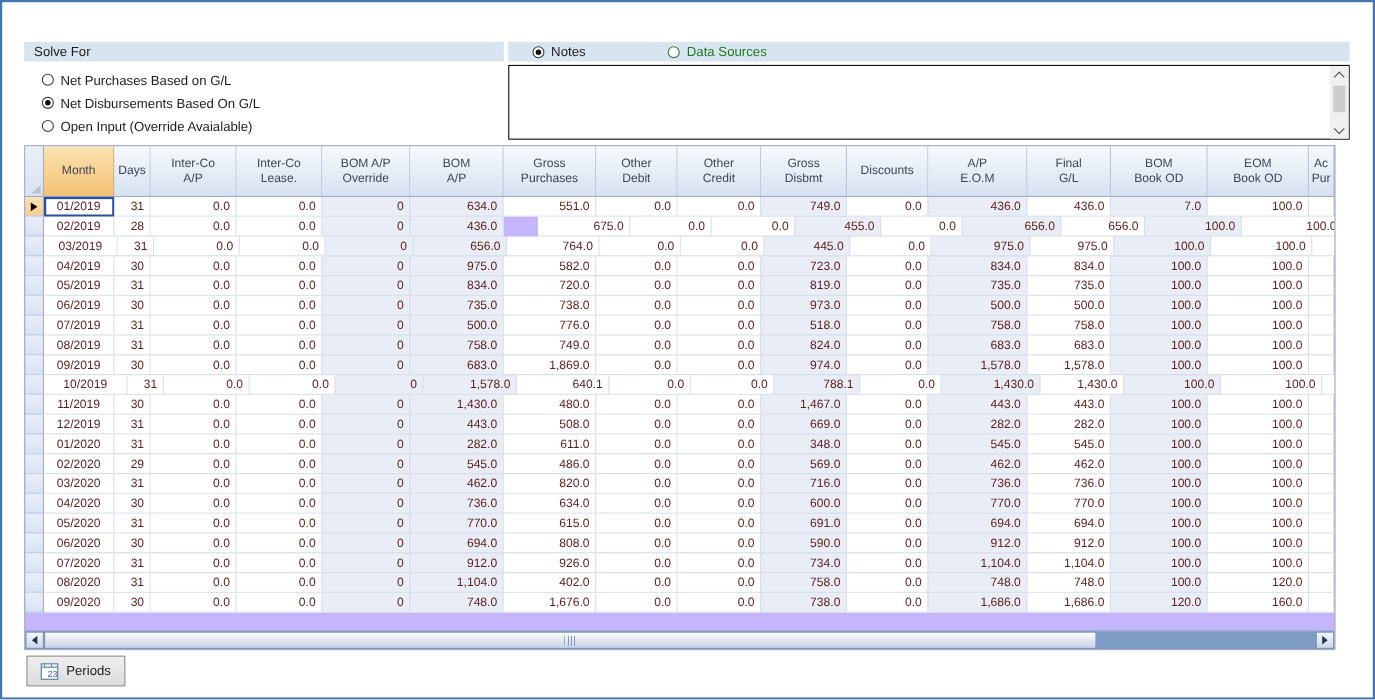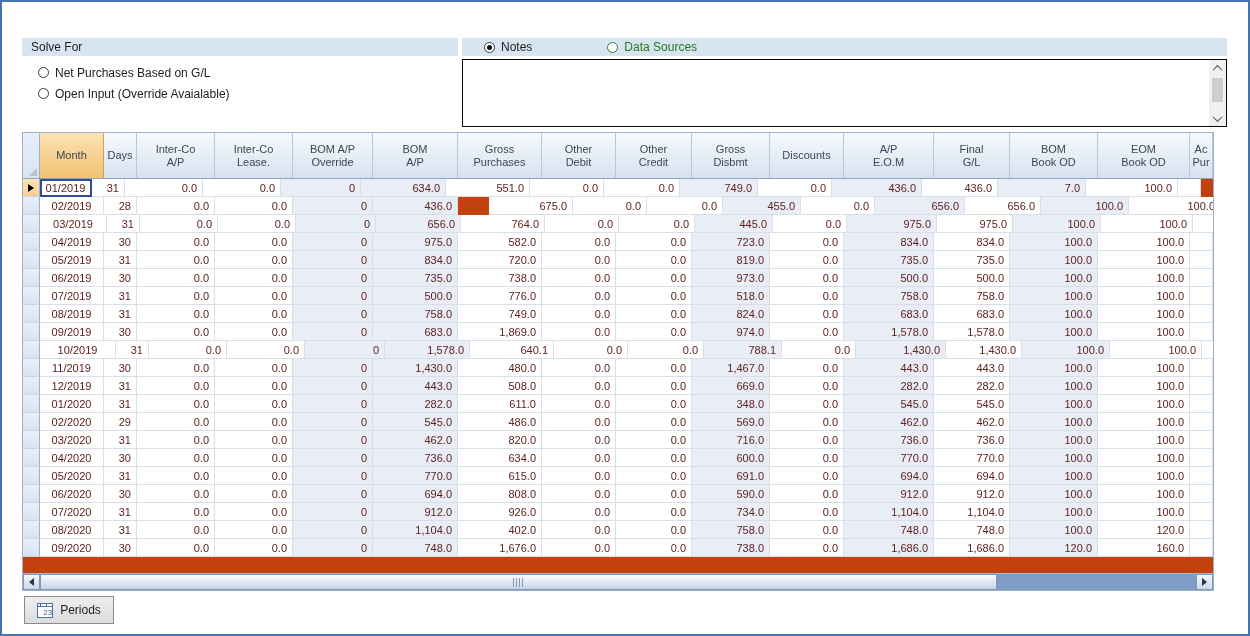--- a/index.html
+++ b/index.html
@@ -48,21 +48,21 @@
   .vs-btn { height:16px; display:flex; align-items:center; justify-content:center; }
   .chev { width:7px; height:7px; border-right:1.6px solid #505050;
           border-bottom:1.6px solid #505050; }
   .chev.up { transform:rotate(-135deg) translate(-1px,-1px); }
   .chev.down { transform:rotate(45deg) translate(-1px,-1px); }
   .vs-thumb { width:11px; height:24px; margin:2px auto 0 auto; background:#cdcdcd; }
   .vs-spacer { flex:1; }
 
   
   .grid { position:absolute; left:20px; top:130px; width:1192px; height:459px;
-          border:1px solid #9eb0c6; background:#c2410c; overflow:hidden; }
+          border:1px solid #9eb0c6; background:#c4b5fd; overflow:hidden; }
   .grid-header { display:flex; height:46px;
                  border-bottom:1px solid #8fa3bd; background:linear-gradient(#f6fafd,#d7e1f0); }
   .hcell { display:flex; flex-direction:column; justify-content:center; align-items:center;
            font-size:11px; line-height:13px; color:#3c4658; text-align:center;
            border-right:1px solid #b9c7db; background:linear-gradient(#f6fafd,#d7e1f0);
            overflow:hidden; white-space:nowrap; flex:none; }
   .hcell.orange { background:linear-gradient(#fce3b4,#f2c173); border-right-color:#cfa055; }
   .hcell.corner { background:linear-gradient(#e9eff8,#d9e3f1); position:relative;
                   border-right-color:#9fb2cc; }
   .hcell.corner::after { content:""; position:absolute; right:2px; bottom:2px;
@@ -122,20 +122,24 @@
 
   <div class="panel-hdr solve-hdr">
     <span>Solve For</span>
   </div>
   <div class="radio-group" id="solve-for-options">
       <div class="radio-row">
         <span class="radio"></span>
         <span class="radio-label">Net Purchases Based on G/L</span>
       </div>
       <div class="radio-row">
+        <span class="radio sel"></span>
+        <span class="radio-label">Net Disbursements Based On G/L</span>
+      </div>
+      <div class="radio-row">
         <span class="radio"></span>
         <span class="radio-label">Open Input (Override Avaialable)</span>
       </div>
     </div>
 
   <div class="panel-hdr notes-hdr">
     <div id="notes-options">
         <div class="radio-row">
           <span class="radio sel"></span>
           <span class="radio-label">Notes</span>
@@ -224,21 +228,21 @@
         <div class="hcell" style="width: 23px;">
           <span>Ac</span>
           <span>Pur</span>
         </div>
       </div>
     <div id="grid-body">
         <div class="grow">
           <div class="rowhdr cur">
             <span class="rowarrow"></span>
           </div>
-          <div class="cell a-center selcell" style="width: 52px;">01/2019</div>
+          <div class="cell a-center selcell" style="width: 64px;">01/2019</div>
           <div class="cell a-right" style="width: 33px;">31</div>
           <div class="cell a-right" style="width: 78px;">0.0</div>
           <div class="cell a-right" style="width: 78px;">0.0</div>
           <div class="cell a-right shaded" style="width: 80px;">0</div>
           <div class="cell a-right shaded" style="width: 85px;">634.0</div>
           <div class="cell a-right" style="width: 84px;">551.0</div>
           <div class="cell a-right" style="width: 74px;">0.0</div>
           <div class="cell a-right" style="width: 76px;">0.0</div>
           <div class="cell a-right shaded" style="width: 78px;">749.0</div>
           <div class="cell a-right" style="width: 74px;">0.0</div>

